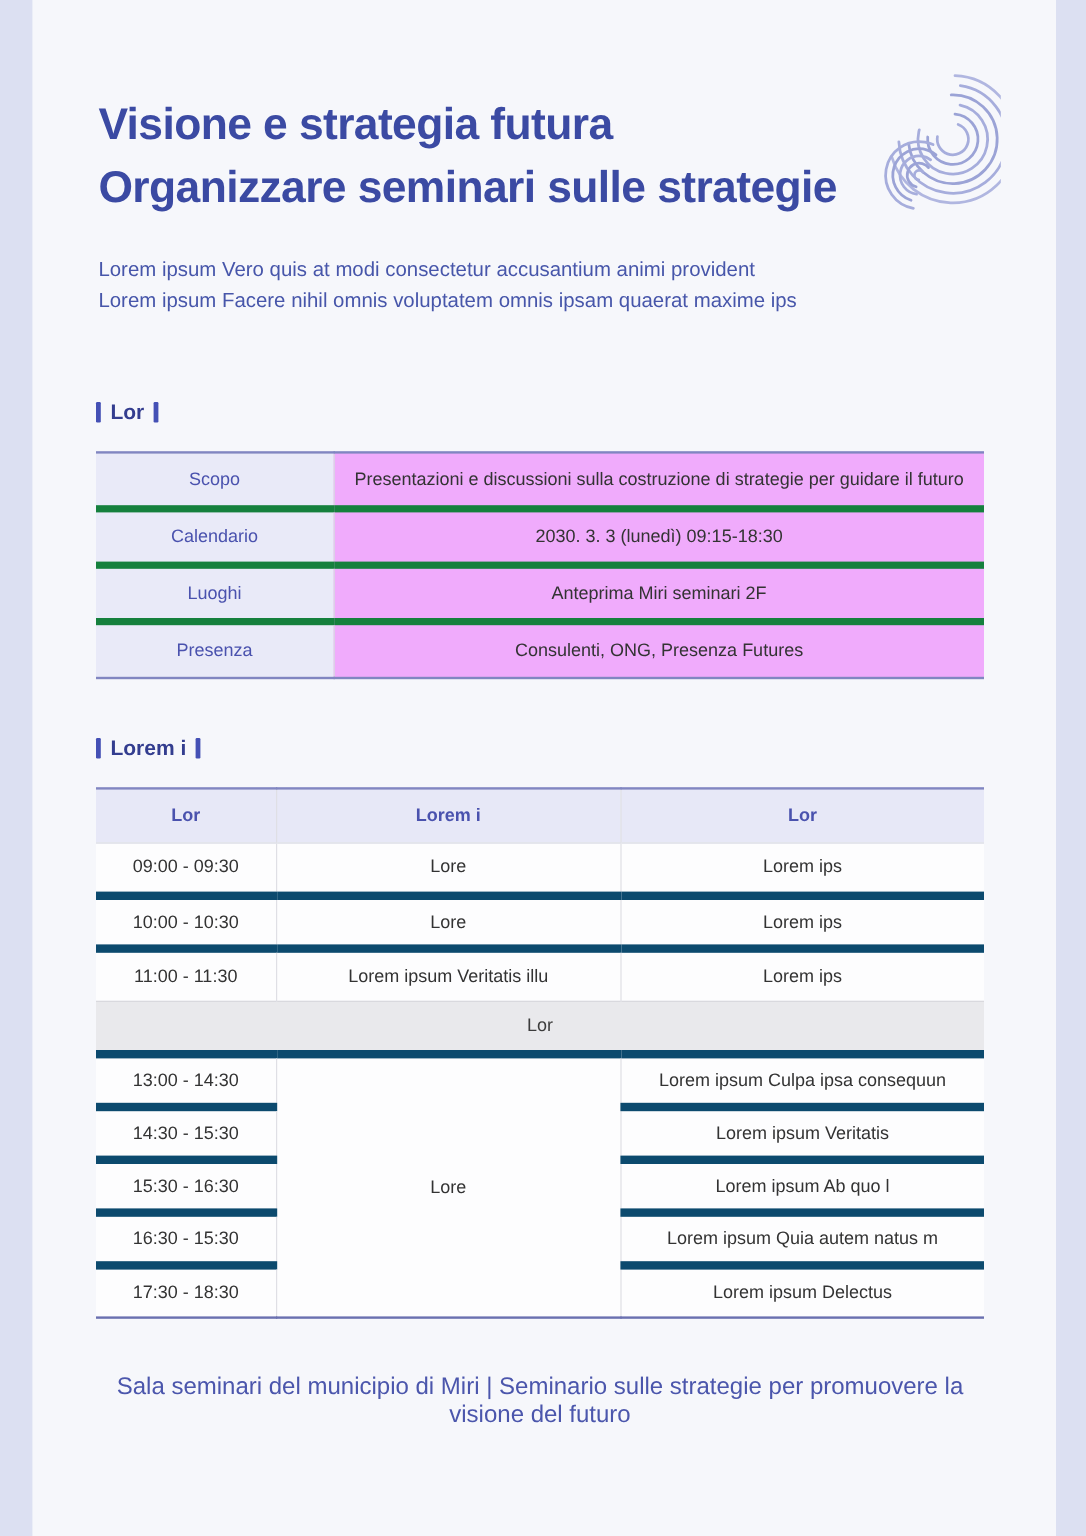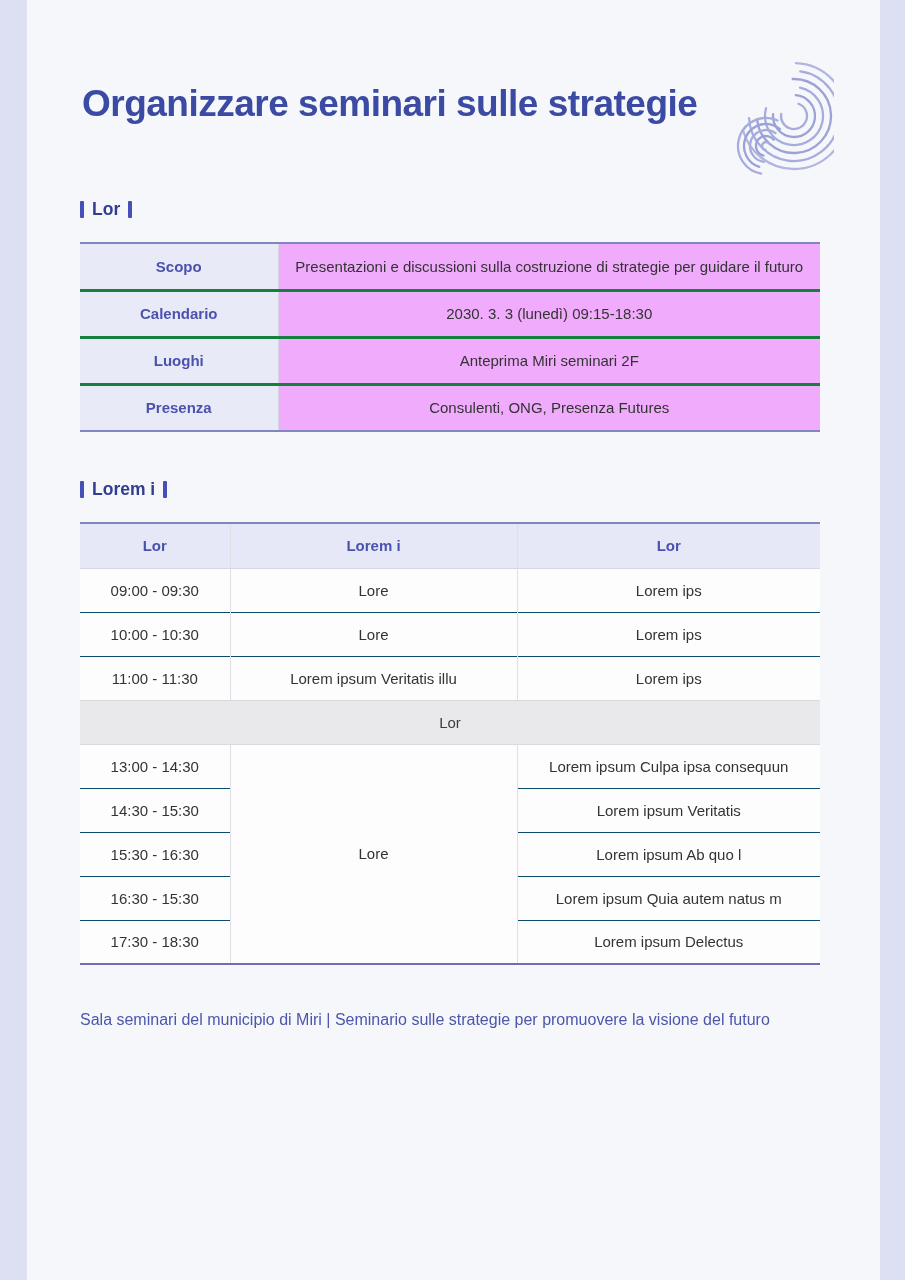--- a/index.html
+++ b/index.html
@@ -50,50 +50,50 @@
   }
   .section-heading .bar.left  { margin-right:8px; }
   .section-heading .bar.right { margin-left:8px; }
 
   .heading-1 { margin-top:69px; }
   .heading-2 { margin-top:47px; }
 
   table { border-collapse:collapse; width:740px; table-layout:fixed; }
   .info-table { margin-top:22px; border-top:2px solid #8186c1; border-bottom:2px solid #8186c1; }
   .info-table td { height:47px; font-size:15px; text-align:center; vertical-align:middle; padding:4px 10px; }
-  .info-table tr + tr td { border-top:3px solid #15803d; }
+  .info-table tr + tr td { border-top:6px solid #15803d; }
   .info-table .label-cell {
-    width:198px; background:#e9eaf8; color:#4a52ae; font-weight:700;
+    width:198px; background:#e9eaf8; color:#4a52ae; font-weight:400;
     border-right:1px solid #d6d7e2;
   }
   .info-table .value-cell { background:#f0abfc; color:#333; }
 
   .agenda-table { margin-top:22px; border-top:2px solid #8186c1; border-bottom:2px solid #6a70b0; }
   .agenda-table th {
     height:45px; background:#e7e8f7; color:#4a52ae; font-weight:600;
     font-size:15px; text-align:center; vertical-align:middle;
     border-bottom:1px solid #d6d7e2;
   }
   .agenda-table th + th, .agenda-table td + td { border-left:1px solid #dfdfe5; }
   .agenda-table td {
     height:44px; font-size:15px; text-align:center; vertical-align:middle;
     background:#fdfdfe; color:#333; padding:2px 10px;
   }
-  .agenda-table tbody tr + tr td { border-top:1px solid #0c4a6e; }
+  .agenda-table tbody tr + tr td { border-top:7px solid #0c4a6e; }
   .agenda-table .col-time { width:150px; }
   .agenda-table .col-session { width:287px; }
   .agenda-table .band-cell {
     background:#e9e9ec; color:#3c3c3c; font-size:15px;
     border-top:1px solid #d9d9de; border-bottom:1px solid #d9d9de;
   }
   .agenda-table .merged-cell { background:#fdfdfe; }
 
   .footer-note {
-    margin-top:46px; text-align:left;
-    font-size:16px; color:#4b56ac;
+    margin-top:46px; text-align:center;
+    font-size:20px; color:#4b56ac;
   }
 </style>
 </head>
 <body>
 
 <div class="page">
 
   <svg class="deco-swirl" viewBox="0 0 104 130" aria-hidden="true">
     <g fill="none" stroke="#a6addc" stroke-width="2.3" stroke-linecap="round">
       <circle cx="64" cy="58" r="13" pathLength="100" stroke-dasharray="72 28" transform="rotate(-70 64 58)"></circle>
@@ -106,24 +106,27 @@
       <circle cx="36" cy="88" r="10" pathLength="100" stroke-dasharray="60 40" transform="rotate(105 36 88)" stroke="#9ba3d6"></circle>
       <circle cx="36" cy="88" r="16" pathLength="100" stroke-dasharray="58 42" transform="rotate(98 36 88)"></circle>
       <circle cx="36" cy="88" r="22" pathLength="100" stroke-dasharray="56 44" transform="rotate(108 36 88)" stroke="#9ba3d6"></circle>
       <circle cx="36" cy="88" r="28" pathLength="100" stroke-dasharray="54 46" transform="rotate(100 36 88)"></circle>
     </g>
   </svg>
 
   <div class="inner">
 
     <div class="title-block">
+      <div class="title-line">Visione e strategia futura</div>
       <div class="title-line">Organizzare seminari sulle strategie</div>
     </div>
 
     <div class="subtitle-block">
+      <div class="subtitle-line">Lorem ipsum Vero quis at modi consectetur accusantium animi provident</div>
+      <div class="subtitle-line">Lorem ipsum Facere nihil omnis voluptatem omnis ipsam quaerat maxime ips</div>
     </div>
 
     <div class="section-heading heading-1">
       <span class="bar left"></span>
       <span>Lor</span>
       <span class="bar right"></span>
     </div>
 
     <table class="info-table">
       <tbody>

